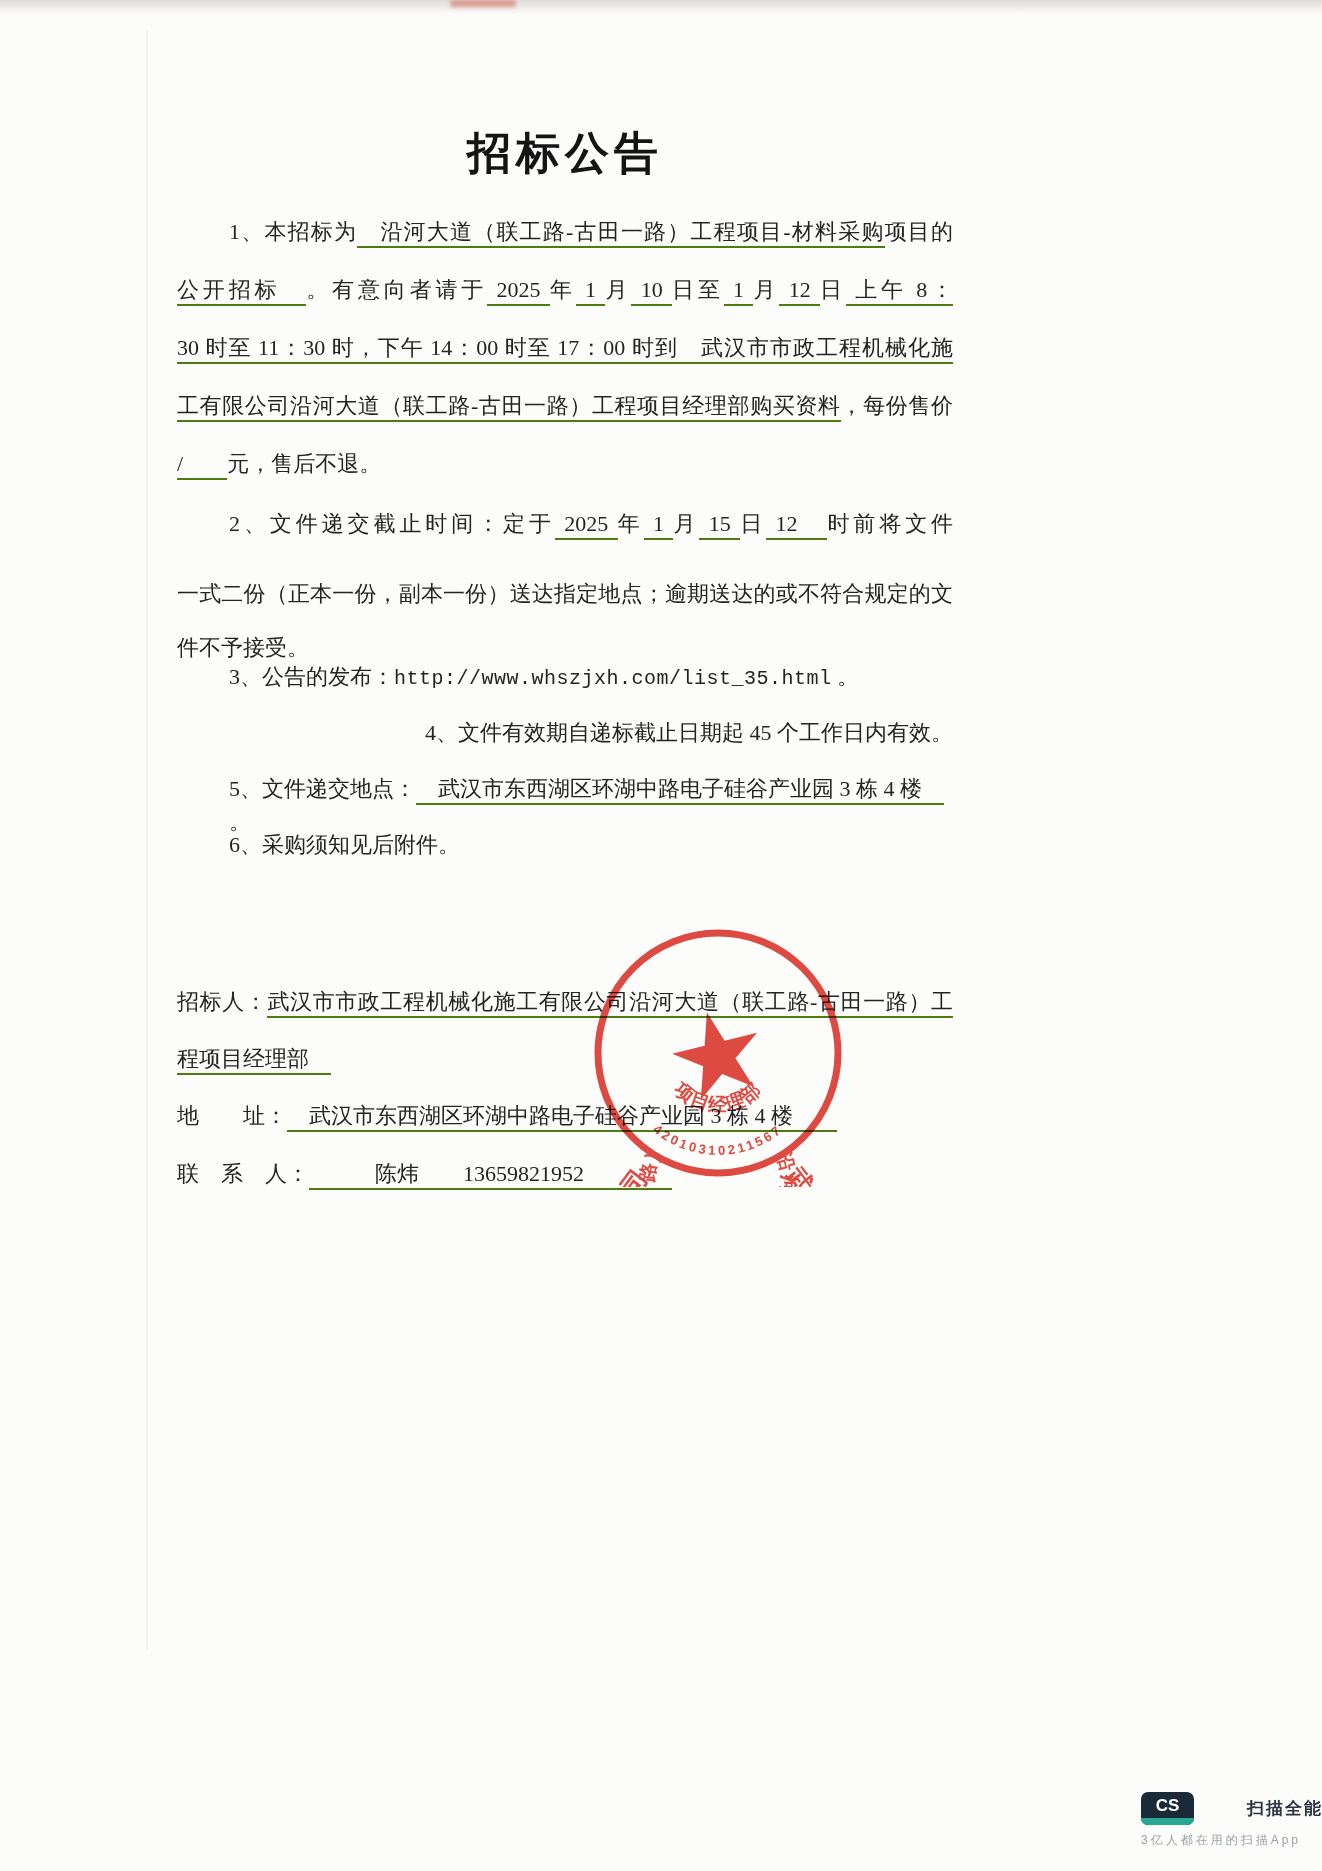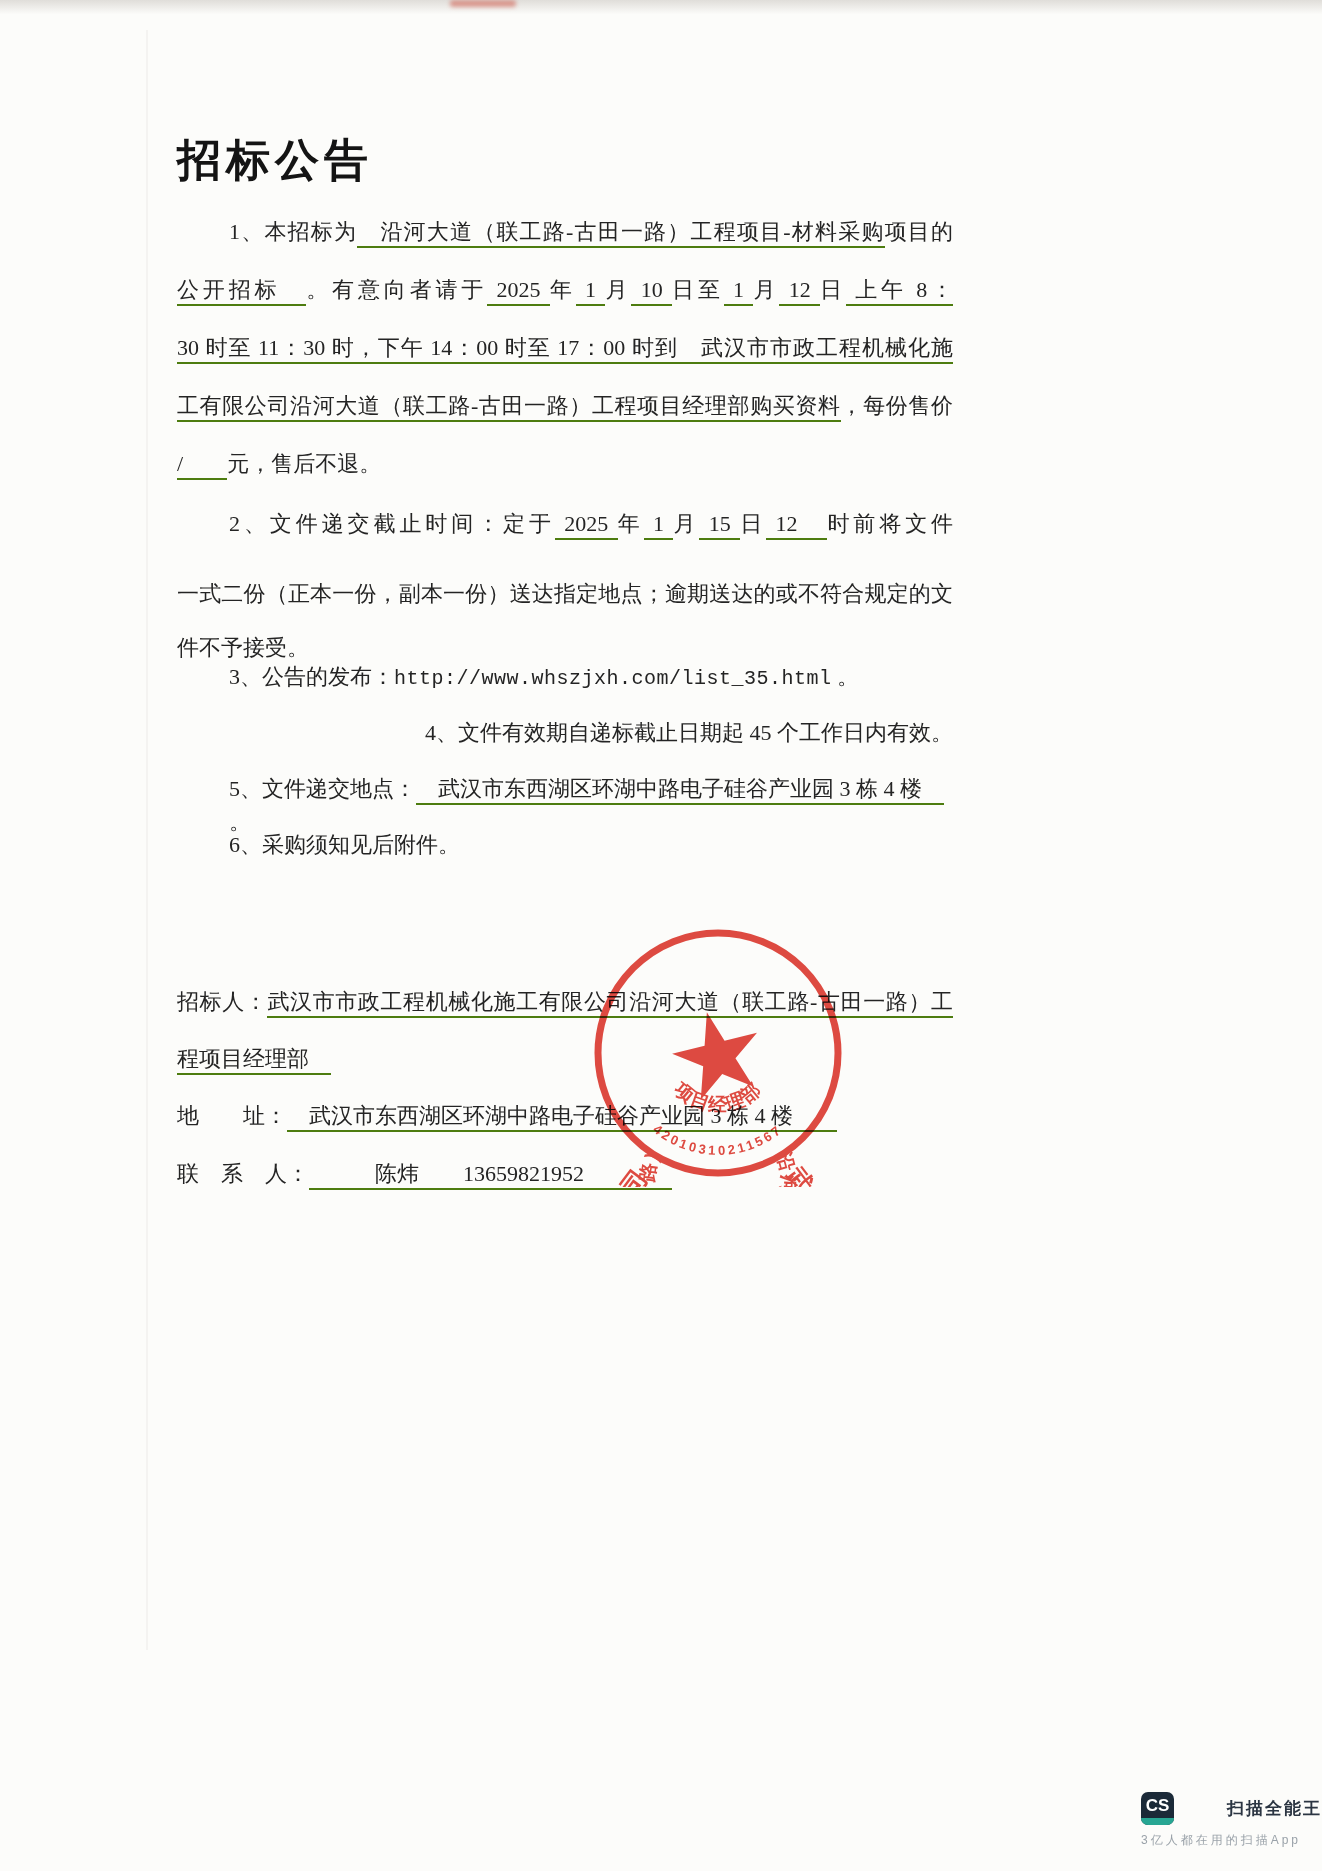--- a/index.html
+++ b/index.html
@@ -16,22 +16,22 @@
   .scan-left-edge {
     position:absolute; left:146px; top:30px; width:2px; height:1620px;
     background:rgba(90,85,78,0.05);
   }
   .ink-smudge {
     position:absolute; left:450px; top:0px; width:66px; height:7px;
     background:rgba(203,74,58,0.5); filter:blur(2px); border-radius:3px;
   }
   .doc-title {
     position:absolute; left:177px; top:124px; width:776px;
-    font-size:44px; font-weight:bold;
-    letter-spacing:5px; color:#141414;margin-top:7px;
+    text-align:center; font-size:44px; font-weight:bold;
+    letter-spacing:5px; color:#141414;
   }
   .line {
     position:absolute; left:177px; width:776px;
     font-size:22px; line-height:1.5; color:#242424;
   }
   .line.justify { text-align:justify; text-align-last:justify; }
   .line.indent  { padding-left:52px; box-sizing:border-box; }
   .line .u { border-bottom:2px solid #4d7c0f; padding-bottom:2px; }
   .line .mono {
     font-family:Liberation Mono, monospace;
@@ -39,21 +39,21 @@
   }
   .seal {
     position:absolute; left:584px; top:919px; width:268px; height:268px;
     opacity:0.88; mix-blend-mode:multiply;
   }
   .seal text { font-family:"Liberation Sans","DejaVu Sans",sans-serif; font-weight:bold; }
   .watermark { position:absolute; left:1141px; top:1792px; width:170px; }
   .wm-row { display:flex; align-items:center; gap:9px; }
   .wm-logo {
     width:33px; height:33px; border-radius:7px; position:relative; overflow:hidden;
-    background:#1b2a38; flex:0 0 auto;
+    background:#1b2a38; flex:0 0 auto;padding-left:20px;
   }
   .wm-logo .cs {
     position:absolute; left:0; top:1px; width:100%; text-align:center;
     color:#ffffff; font-family:"Liberation Sans",sans-serif;
     font-weight:bold; font-size:17px; line-height:26px;
   }
   .wm-logo .accent { position:absolute; left:0; bottom:0; width:100%; height:7px; background:#27a693; }
   .wm-title {
     font-family:"Liberation Sans","DejaVu Sans",sans-serif;
     font-size:17px; font-weight:bold; color:#2b3542; letter-spacing:2px; white-space:nowrap;margin-left:44px;

